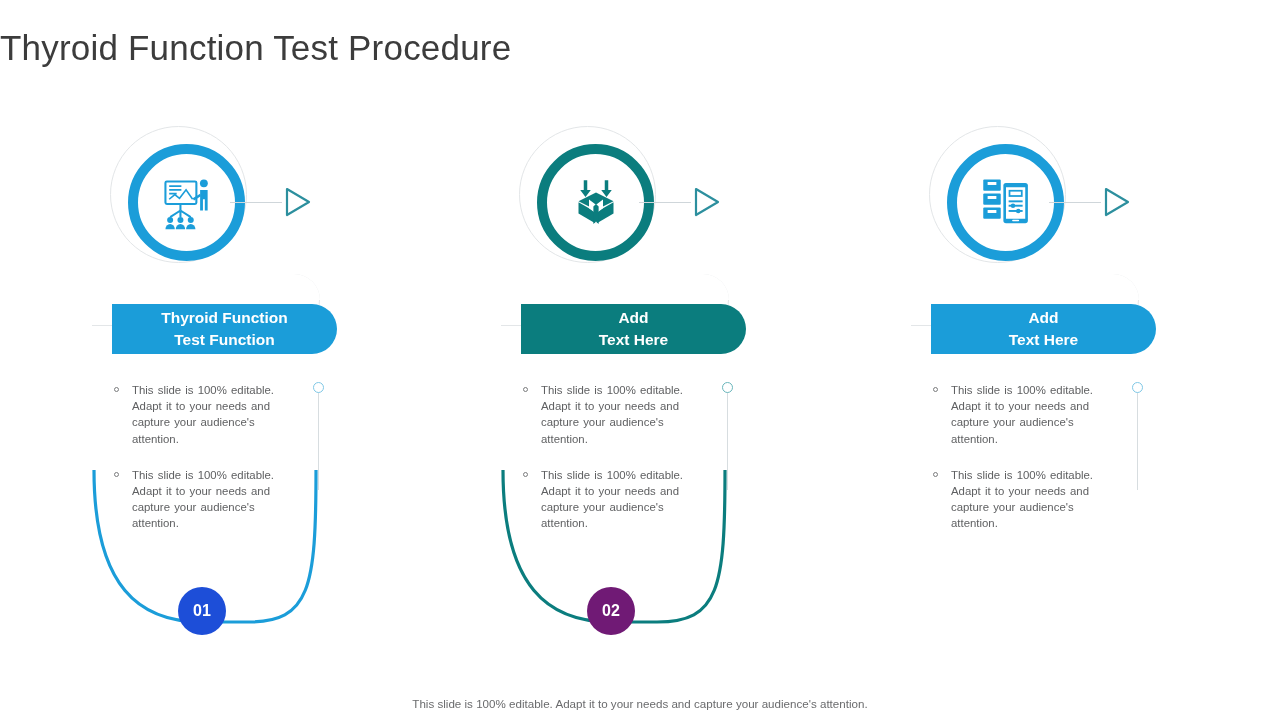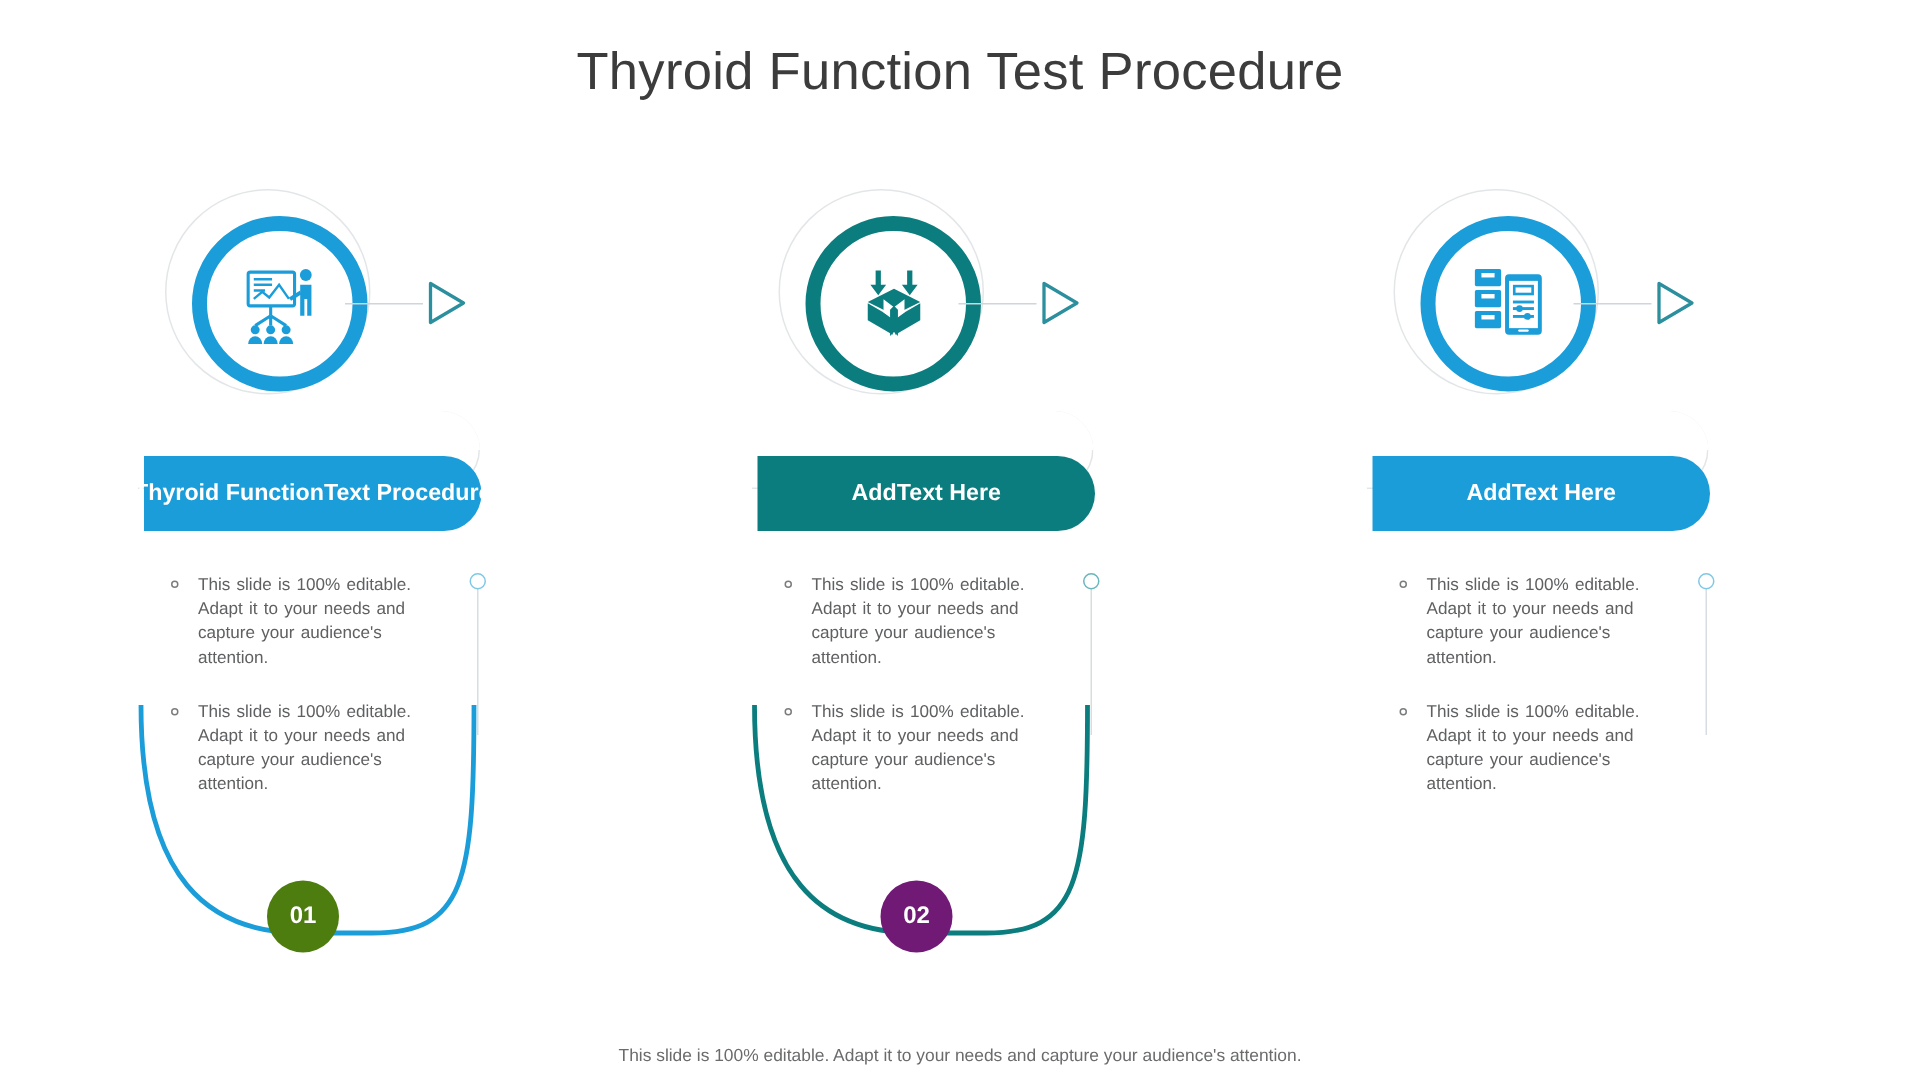--- a/index.html
+++ b/index.html
@@ -14,21 +14,20 @@
     overflow: hidden;
     position: relative;
   }
 
   
   .slide-title {
     position: absolute;
     top: 28px;
     left: 0;
     width: 1280px;
-    text-align: center;
     font-size: 35px;
     font-weight: 400;
     color: #3c3c3c;
     letter-spacing: 0.2px;
     white-space: nowrap;
   }
 
   
   .cards {
     position: absolute;
@@ -130,27 +129,28 @@
     left: 4px;
     top: 6px;
     width: 228px;
     height: 26px;
     background: #fff;
     border-top-right-radius: 26px;
     box-sizing: border-box;
   }
   .bar {
     position: absolute;
-    left: 8px;
+    left: 24px;
     top: 36px;
     width: 225px;
     height: 50px;
     border-top-right-radius: 25px;
     border-bottom-right-radius: 25px;
     display: flex;
+    flex-direction: column;
     align-items: center;
     justify-content: center;
     color: #ffffff;
     font-size: 15.5px;
     font-weight: bold;
     line-height: 1.45;
     text-align: center;
   }
   .bar.blue { background: #1b9dd9; }
   .bar.teal { background: #0b7d7e; }
@@ -233,21 +233,21 @@
     width: 48px;
     height: 48px;
     border-radius: 50%;
     display: flex;
     align-items: center;
     justify-content: center;
     color: #ffffff;
     font-size: 16px;
     font-weight: bold;
   }
-  .num-badge.blue { background: #4d7c0f; }
+  .num-badge.blue { background: #1d4ed8; }
   .num-badge.teal { background: #701a75; }
 
   
   .footer {
     position: absolute;
     bottom: 10px;
     left: 0;
     width: 1280px;
     text-align: center;
     font-size: 11.6px;
@@ -297,21 +297,21 @@
           <path d="M11 8 L33 21 L11 34 Z" fill="none" stroke="#2c8f9e" stroke-width="2.2" stroke-linejoin="round" stroke-linecap="round"></path>
         </svg>
       </div>
     </div>
 
     <div class="bar-zone">
       <div class="bar-ghost"></div>
       <div class="bar-ghost-top"></div>
       <div class="bar blue">
         <span>Thyroid Function</span>
-        <span>Text Procedure</span>
+        <span>Test Function</span>
       </div>
     </div>
 
     <div class="body-zone">
       <div class="bullets">
         <div class="bullet">This slide is 100% editable. Adapt it to your needs and capture your audience's attention.</div>
         <div class="bullet">This slide is 100% editable. Adapt it to your needs and capture your audience's attention.</div>
       </div>
       <div class="pin-line"></div>
       <div class="pin-dot"></div>

